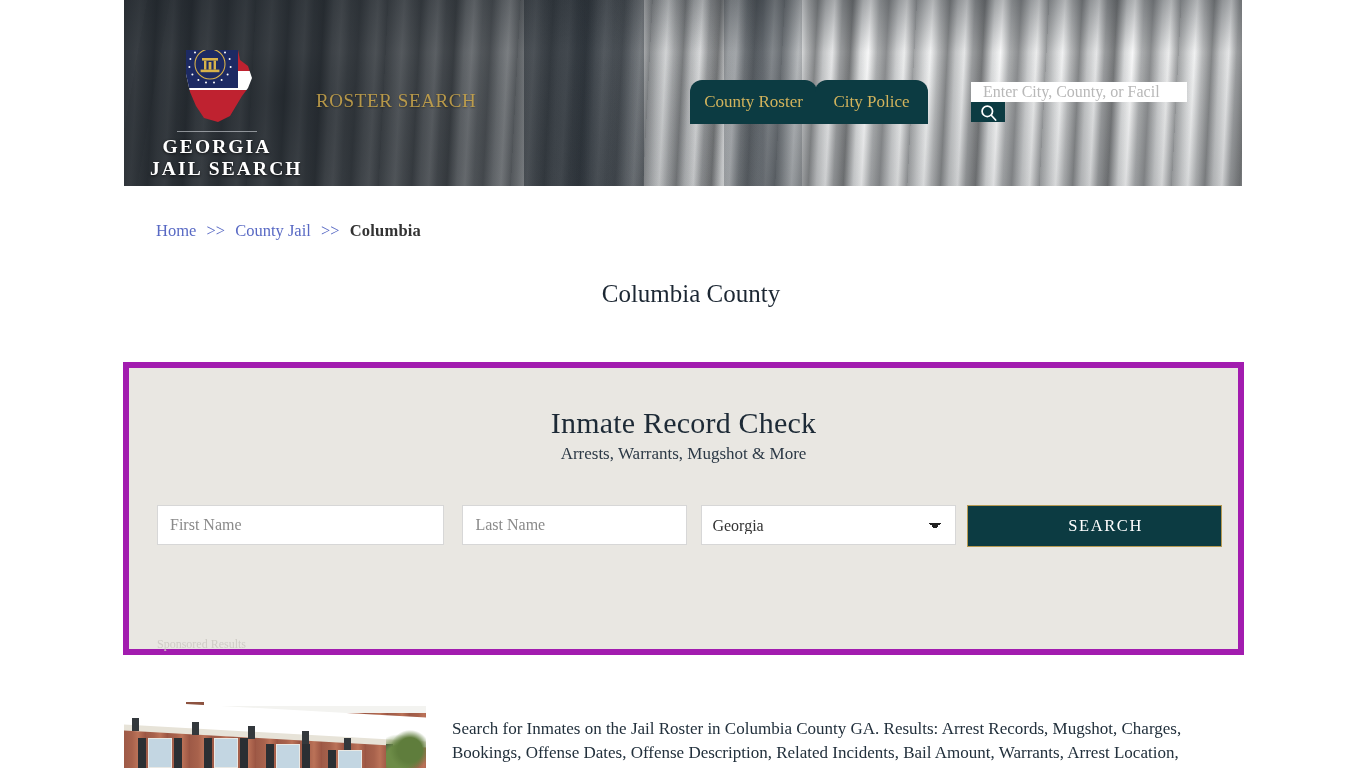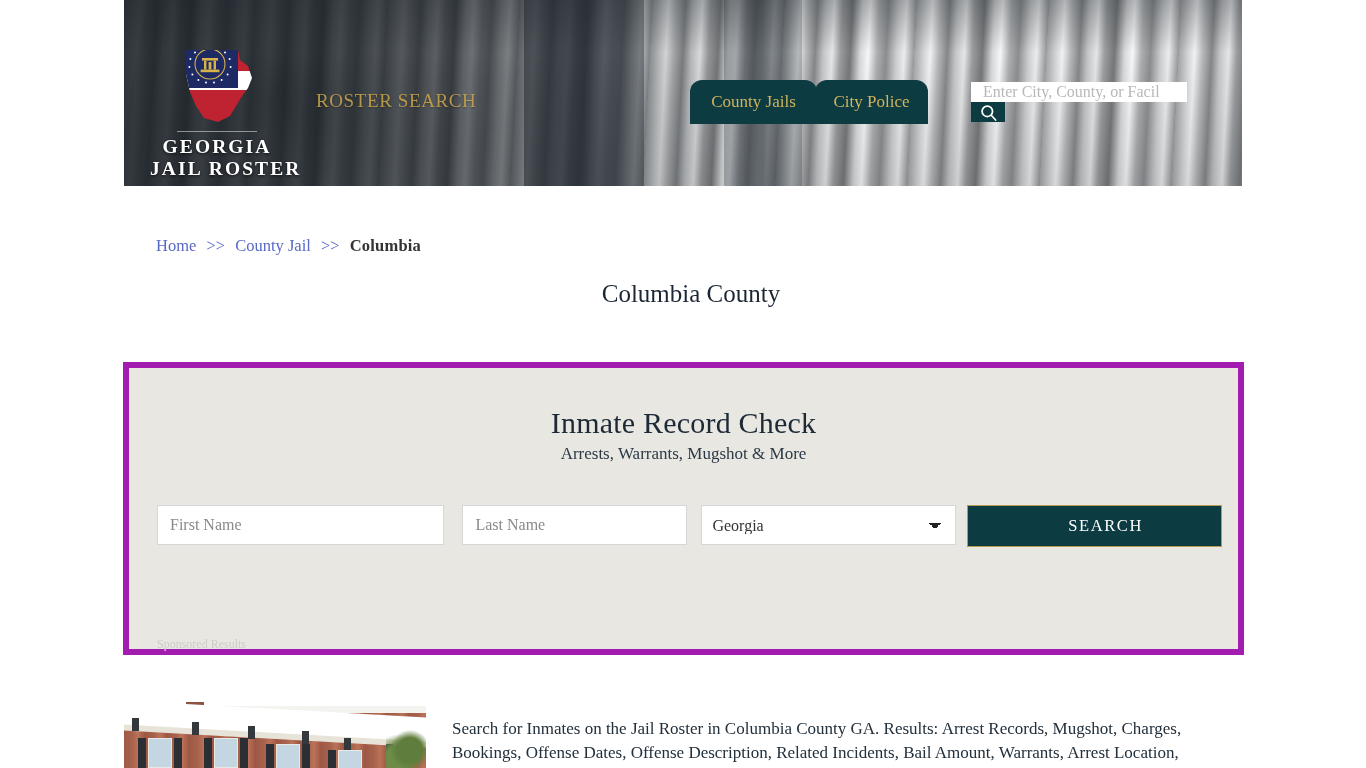--- a/index.html
+++ b/index.html
@@ -163,21 +163,20 @@
   }
 
   
   .breadcrumb {
     position: absolute;
     left: 156px;
     top: 221px;
     font-size: 16.5px;
     color: #444;
     white-space: nowrap;
-    margin-top: 15px;
   }
   .breadcrumb a {
     color: #5869c4;
     text-decoration: none;
     cursor: pointer;
   }
   .bc-sep { color: #5869c4; margin: 0 6px; }
   .bc-current { color: #333; font-weight: bold; letter-spacing: 0.2px; }
 
   
@@ -405,26 +404,26 @@
         <circle cx="40.4" cy="30.4" r="1"></circle>
           <circle cx="37.4" cy="23" r="1"></circle>
         <circle cx="38.4" cy="15" r="1"></circle>
           <circle cx="43" cy="8.4" r="1"></circle>
         <circle cx="50" cy="4.6" r="1"></circle>
       </g>
     </g>
   </svg>
   <span class="logo-dots"></span>
   <div class="logo-title">GEORGIA</div>
-  <div class="logo-title2">JAIL ROSTER</div>
+  <div class="logo-title2">JAIL SEARCH</div>
 </div>
 
 <div class="roster-search-text">ROSTER SEARCH</div>
 
-<div class="nav-btn" id="nav-county">County Jails</div>
+<div class="nav-btn" id="nav-county">County Roster</div>
 <div class="nav-btn" id="nav-city">City Police</div>
 
 <div class="hdr-search">
   <input class="hdr-search-input" type="text" placeholder="Enter City, County, or Facil" style="">
   <button class="hdr-search-btn">
     <svg width="19" height="19" viewBox="0 0 24 24" fill="none" stroke="#ffffff" stroke-width="2.2">
       <circle cx="10.5" cy="10.5" r="6.6"></circle>
       <line x1="15.5" y1="15.5" x2="21" y2="21.5" stroke-linecap="round"></line>
     </svg>
   </button>

